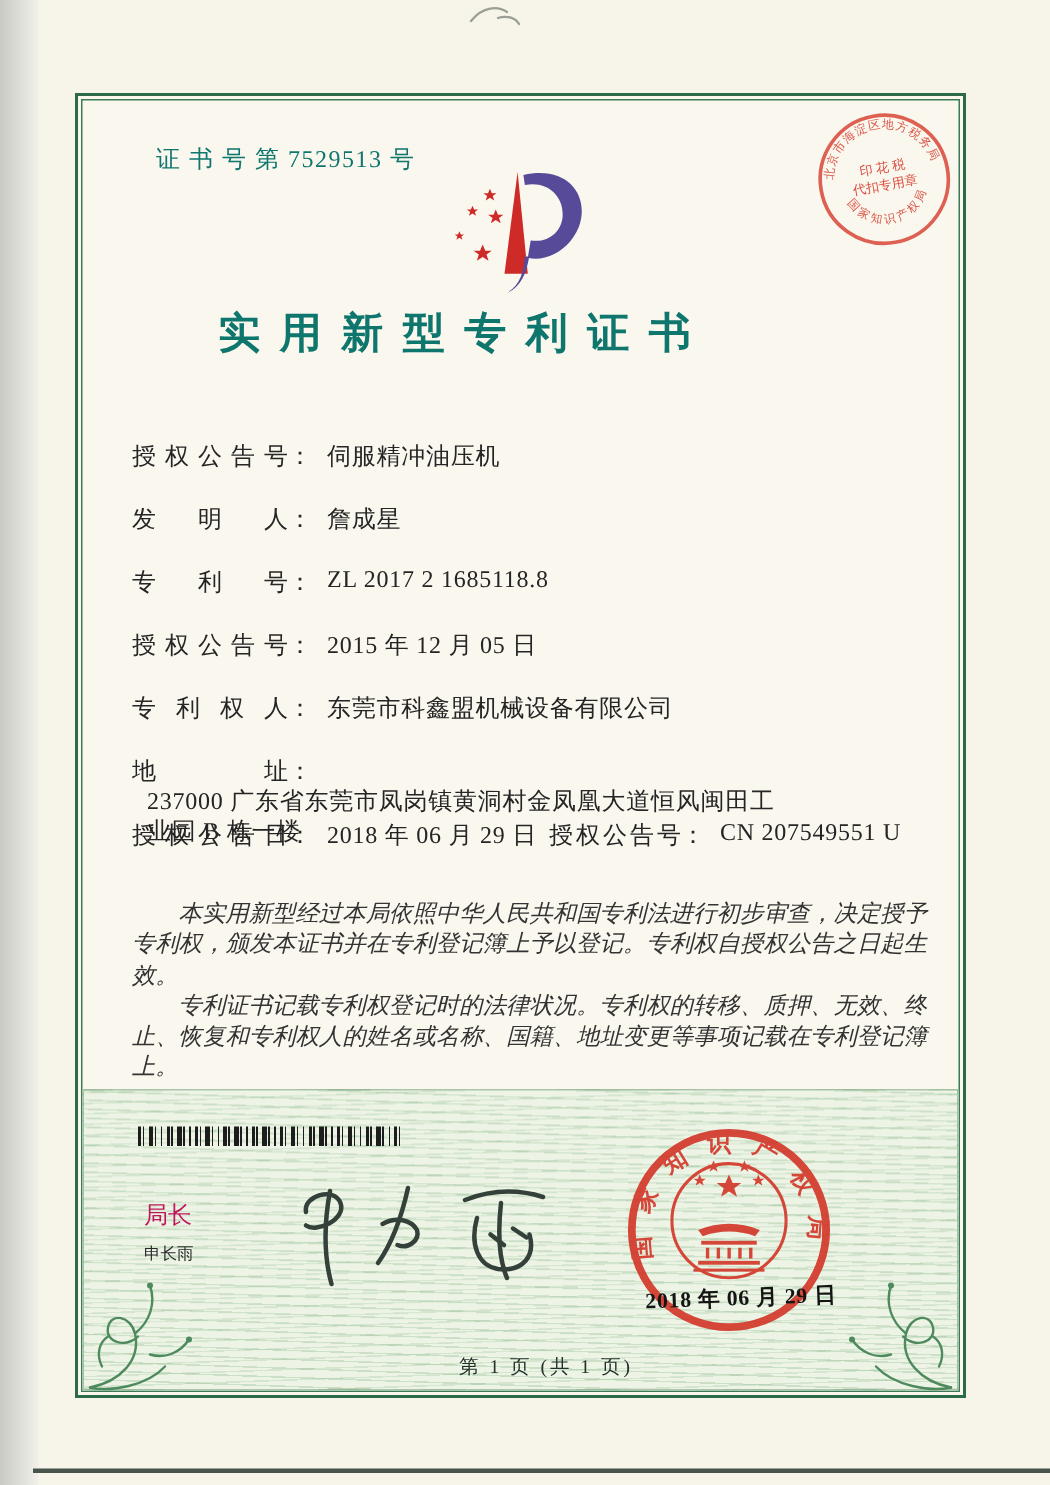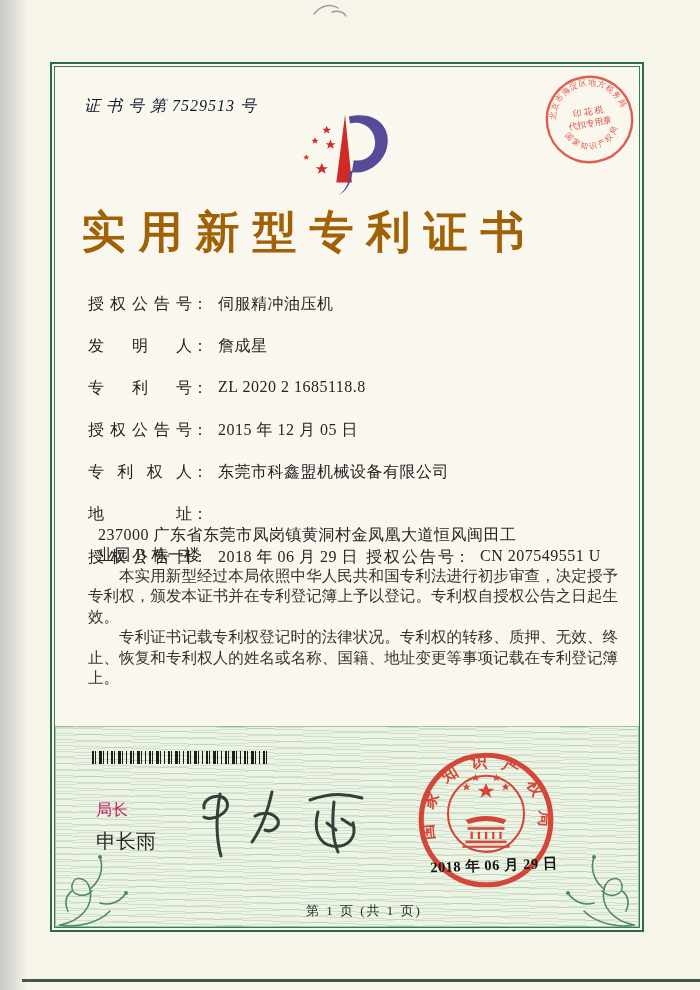--- a/index.html
+++ b/index.html
@@ -17,60 +17,60 @@
   .scan-strip { left:0; top:0; width:26px; height:990px;
     background:linear-gradient(90deg,#c8cbc4 0%,#d9dbd4 45%,#ecece5 85%,#f3f1e8 100%); }
   .scan-bottom { left:22px; top:979px; width:678px; height:3px; background:#46544b; }
   .pen-mark { left:312px; top:2px; }
 
   
   .frame { left:50px; top:62px; width:594px; height:870px;
     border:2px solid #2d6a4c; background:#faf7ee; }
   .frame-inner { position:absolute; inset:2px; border:1px solid #3a7a58; }
 
-  .cert-no { left:84px; top:96px; font-size:16px; letter-spacing:1px; color:#0f172a;font-style:italic; }
+  .cert-no { left:104px; top:96px; font-size:16px; letter-spacing:1px; color:#0f766e; }
 
   .logo { left:292px; top:104px; }
 
   .title { left:50px; top:203px; width:506px; text-align:center;
-    font-size:44px; font-weight:600; letter-spacing:13px; text-indent:13px; color:#a16207; }
+    font-size:28px; font-weight:600; letter-spacing:13px; text-indent:13px; color:#0f766e; }
 
   
   .frow { position:absolute; left:88px; width:556px; font-size:16px; color:#252525; }
   .flabel { display:inline-block; width:104px; text-align:justify; text-align-last:justify;
     vertical-align:top; color:#252525; }
   .flabel.wg { width:88px; }
   .colon { vertical-align:top; }
   .fval { display:inline-block; margin-left:10px; vertical-align:top; letter-spacing:.5px; }
   .fval.addr { width:434px; line-height:20px; }
   .grant-no-group { position:absolute; left:278px; top:0; }
 
   
-  .body-text { left:88px; top:566px; width:530px; font-size:15.5px; line-height:20.4px;
-    text-align:justify; color:#333; }
+  .body-text { left:88px; top:600px; width:530px; font-size:15.5px; line-height:20.4px;
+    text-align:justify; font-style:italic; color:#333; }
   .body-text p { text-indent:2em; margin:0; }
 
   
   .panel { left:55px; top:726px; width:584px; height:201px;
     background-color:#edf4e5;
     background-image:
       repeating-linear-gradient(2deg, rgba(124,175,128,.30) 0 1px, transparent 1px 6px),
       repeating-linear-gradient(-2deg, rgba(124,175,128,.22) 0 1px, transparent 1px 7px);
     border:1px solid rgba(90,140,100,.45); }
 
   .barcode { left:92px; top:751px; width:178px; height:13px;
     background:repeating-linear-gradient(90deg,
       #1d1d1d 0 2px, transparent 2px 3px,
       #1d1d1d 3px 4px, transparent 4px 7px,
       #1d1d1d 7px 10px, transparent 10px 11px,
       #1d1d1d 11px 12px, transparent 12px 15px,
       #1d1d1d 15px 16px, transparent 16px 19px); }
 
   .director-title { left:96px; top:800px; font-size:16px; color:#be185d; }
-  .director-name  { left:96px; top:828px; font-size:20px; color:#2a2a2a; }
+  .director-name  { left:96px; top:828px; font-size:11px; color:#2a2a2a; }
 
   .signature { left:192px; top:782px; }
 
   .seal { left:414px; top:748px; }
   .seal-date { left:424px; top:856px; width:140px; text-align:center; font-size:14.5px;
     color:#141414; letter-spacing:.5px; transform:rotate(-2deg); font-weight:600; }
 
   .tax-stamp { left:541px; top:71px; transform:rotate(-10deg); }
 
   .footer { left:50px; top:902px; width:594px; text-align:center;
@@ -127,21 +127,21 @@
   <text x="50" y="57" font-size="9" text-anchor="middle" fill="#d94f41">代扣专用章</text>
 </svg>
 
 <div class="frow" style="top:294px">
   <span class="flabel">授权公告号</span><span class="colon">：</span><span class="fval">伺服精冲油压机</span>
 </div>
 <div class="frow" style="top:336px">
   <span class="flabel">发明人</span><span class="colon">：</span><span class="fval">詹成星</span>
 </div>
 <div class="frow" style="top:378px">
-  <span class="flabel">专利号</span><span class="colon">：</span><span class="fval">ZL 2020 2 1685118.8</span>
+  <span class="flabel">专利号</span><span class="colon">：</span><span class="fval">ZL 2017 2 1685118.8</span>
 </div>
 <div class="frow" style="top:420px">
   <span class="flabel">授权公告号</span><span class="colon">：</span><span class="fval">2015 年 12 月 05 日</span>
 </div>
 <div class="frow" style="top:462px">
   <span class="flabel">专利权人</span><span class="colon">：</span><span class="fval">东莞市科鑫盟机械设备有限公司</span>
 </div>
 <div class="frow" style="top:504px">
   <span class="flabel">地址</span><span class="colon">：</span><span class="fval addr">237000 广东省东莞市凤岗镇黄洞村金凤凰大道恒风闽田工业园 B 栋一楼</span>
 </div>

